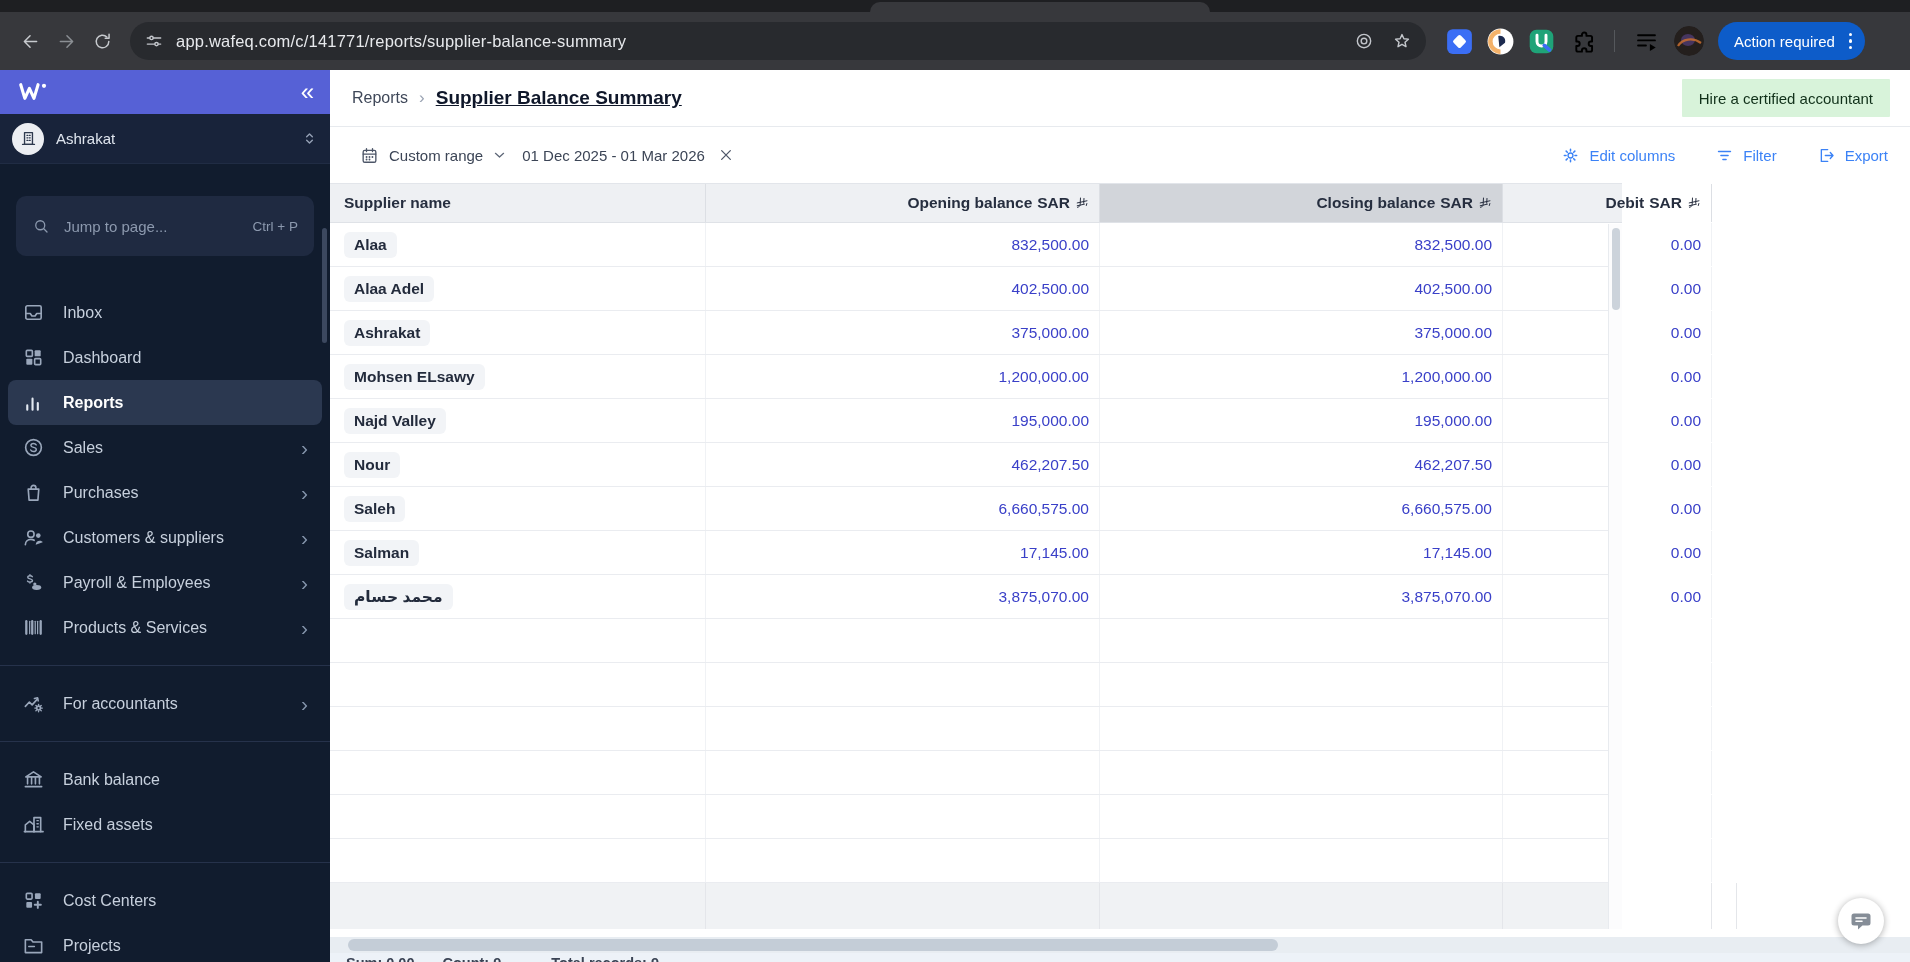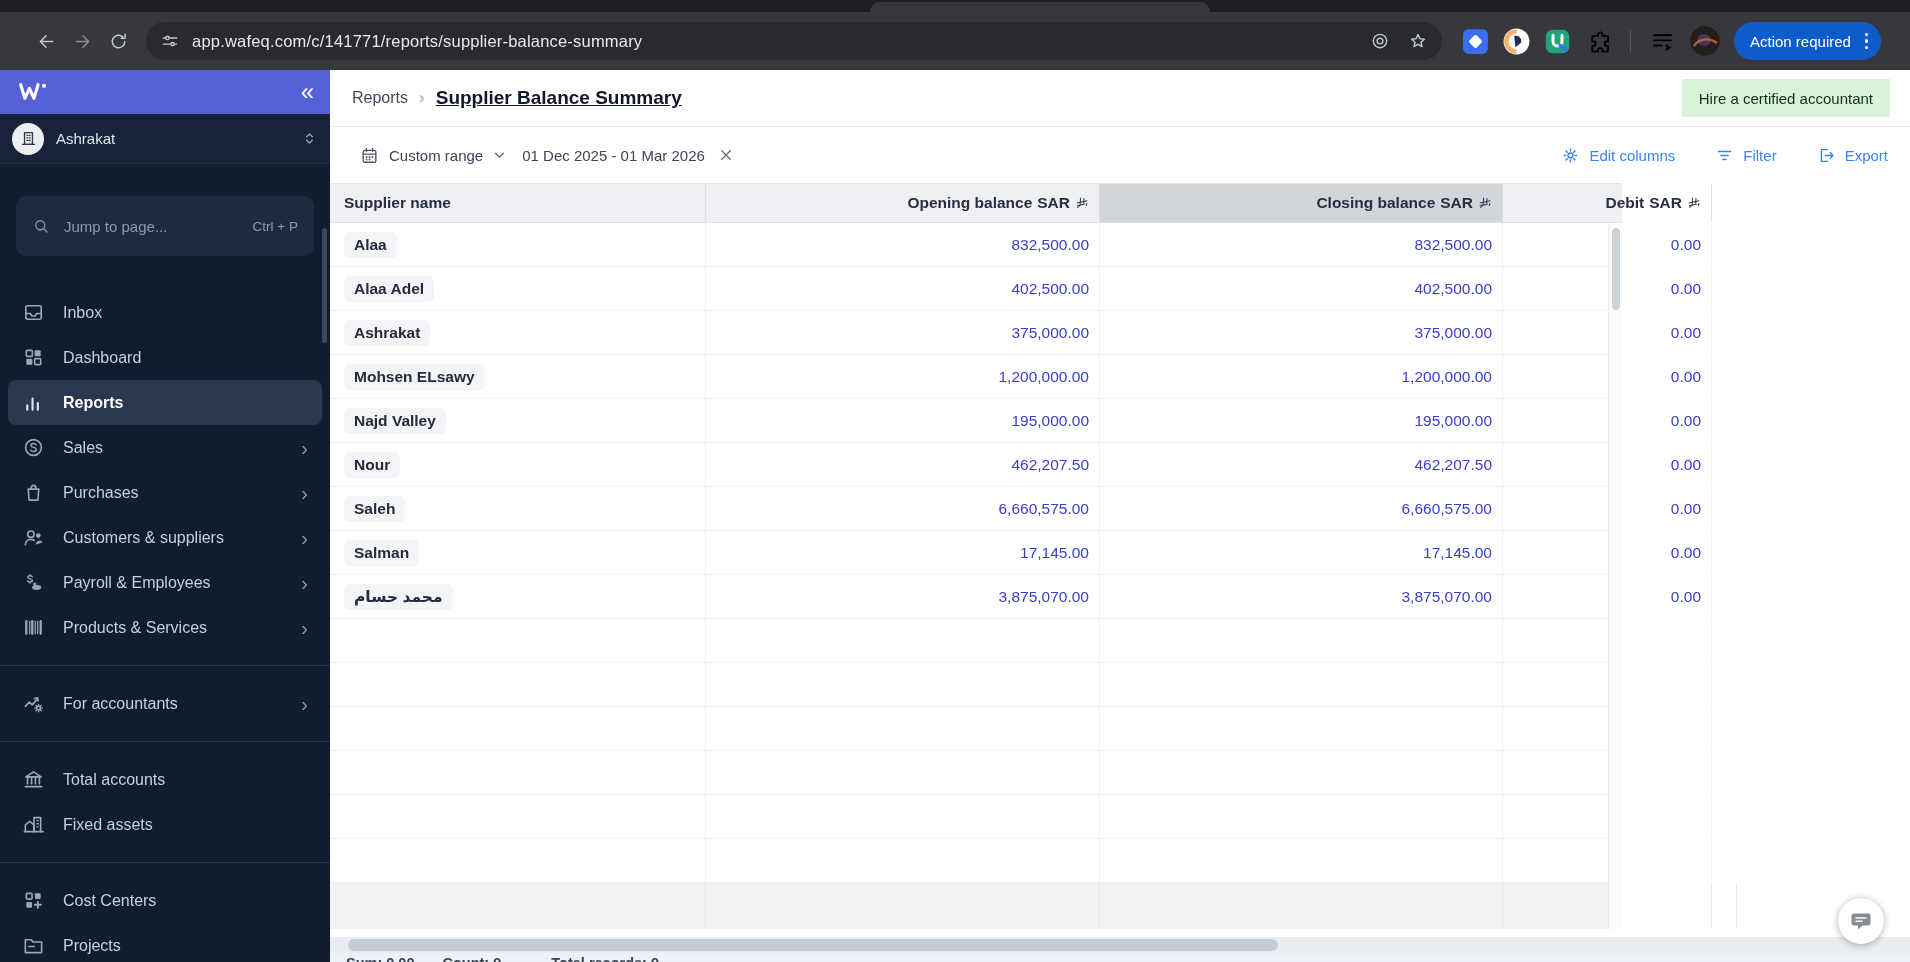--- a/index.html
+++ b/index.html
@@ -7,21 +7,21 @@
   .root {
     position:relative; width:1910px; height:962px; overflow:hidden;
     font-family:"Liberation Sans","DejaVu Sans",sans-serif; background:#fff;
   }
   svg { display:block; }
 
   
   .chrome { position:absolute; top:0; left:0; width:1910px; height:70px; background:#37383c; }
   .tabstrip { position:relative; height:12px; background:#1e1f22; }
   .tab-hint { position:absolute; left:870px; top:2px; width:340px; height:10px; background:#37383c; border-radius:10px 10px 0 0; }
-  .chrome-bar { display:flex; align-items:center; height:58px; padding:0 28px; }
+  .chrome-bar { display:flex; align-items:center; height:58px; padding:0 12px; }
   .nav-btn { width:36px; height:36px; display:flex; align-items:center; justify-content:center; color:#c7cace; border-radius:50%; flex:0 0 auto; }
   .nav-btn.dim { color:#8b8f94; }
   .nav-btn svg { width:21px; height:21px; }
   .omnibox { width:1296px; height:38px; margin-left:10px; background:#282a2e; border-radius:19px; display:flex; align-items:center; padding:0 14px; flex:0 0 auto; }
   .omni-icon { color:#c3c6cb; width:20px; height:20px; flex:0 0 auto; }
   .url-text { margin-left:12px; font-size:16.5px; color:#e7e9ec; letter-spacing:.2px; flex:1 1 auto; white-space:nowrap; overflow:hidden; }
   .omni-right { display:flex; align-items:center; gap:18px; color:#c3c6cb; }
   .omni-right svg { width:20px; height:20px; }
   .ext-area { display:flex; align-items:center; margin-left:20px; gap:14px; }
   .ext-icon { width:27px; height:27px; display:flex; align-items:center; justify-content:center; }
@@ -353,21 +353,21 @@
           <span class="nav-chevron">›</span>
         </div>
         <div class="nav-divider"></div>
         <div class="nav-item">
           <span class="nav-icon">
             <svg viewBox="0 0 24 24" width="100%" height="100%" fill="none" stroke="currentColor" stroke-width="1.7" stroke-linecap="round" stroke-linejoin="round">
               <path d="M4 9.3L12 4l8 5.3H4z"></path>
               <path d="M5.8 9.3v7.2M10 9.3v7.2M14 9.3v7.2M18.2 9.3v7.2M3.5 19.5h17"></path>
             </svg>
           </span>
-          <span>Total accounts</span>
+          <span>Bank balance</span>
         </div>
         <div class="nav-item">
           <span class="nav-icon">
             <svg viewBox="0 0 24 24" width="100%" height="100%" fill="none" stroke="currentColor" stroke-width="1.7" stroke-linecap="round" stroke-linejoin="round">
               <path d="M3.5 19.5v-7.2L8 8.8l4.5 3.5v7.2"></path>
               <path d="M12.5 19.5V4.8h7v14.7"></path>
               <path d="M15.6 8h1.4M15.6 11.2h1.4M15.6 14.4h1.4" stroke-width="1.4"></path>
               <path d="M2.5 19.5h19.5"></path>
             </svg>
           </span>

